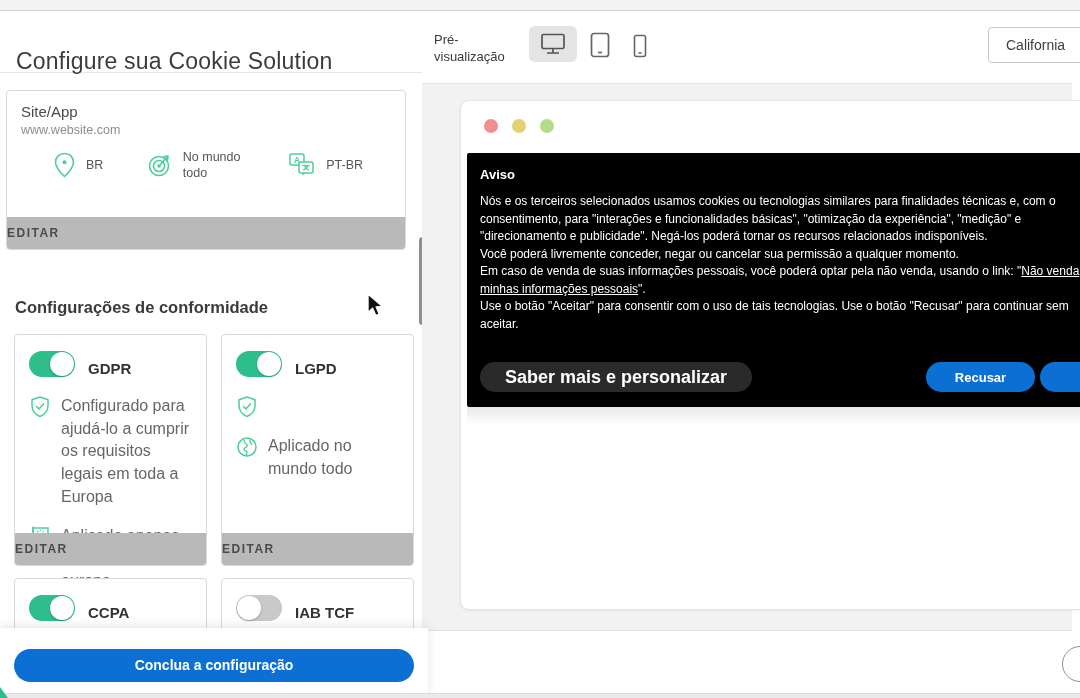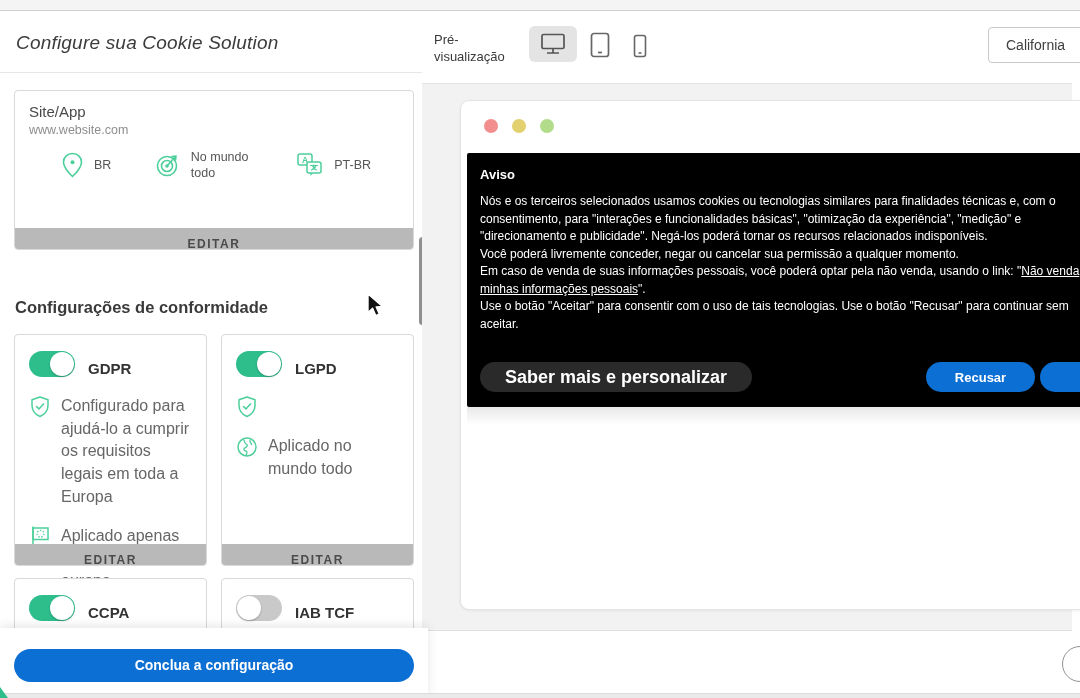--- a/index.html
+++ b/index.html
@@ -10,36 +10,36 @@
   .top-strip { position:absolute; left:0; top:0; width:1080px; height:11px;
     background:#f4f4f4; border-bottom:1px solid #cfcfcf; }
   .bottom-strip { position:absolute; left:0; top:693px; width:1080px; height:5px;
     background:#eaeaea; border-top:1px solid #dcdcdc; z-index:40; }
 
   
   .left-panel { position:absolute; left:0; top:12px; width:429px; height:686px;
     background:#fff; border-right:1px solid #dcdcdc; }
   .panel-header { position:absolute; left:0; top:0; width:100%; height:61px;
     border-bottom:1px solid #e7e7e7; background:#fff; }
-  .panel-title { position:absolute; left:16px; top:20px; font-size:19px;
-    font-weight:500; color:#3c3c3c; letter-spacing:.2px;font-style:italic; }
+  .panel-title { position:absolute; left:16px; top:36px; font-size:23px;
+    font-weight:500; color:#3c3c3c; letter-spacing:.2px; }
 
   .card { position:absolute; background:#fff; border:1px solid #d9d9d9;
     border-radius:4px; }
-  .site-card { left:14px; top:78px; width:400px; height:160px; }
+  .site-card { left:6px; top:78px; width:400px; height:160px; }
   .site-card-title { position:absolute; left:14px; top:12px; font-size:15px; color:#4a4a4a; }
   .site-card-url { position:absolute; left:14px; top:32px; font-size:12.5px; color:#8e8e8e; }
   .locales { position:absolute; left:0; top:58px; width:100%; padding:0 42px 0 46px;
     display:flex; justify-content:space-between; align-items:center; }
   .locale { display:flex; align-items:center; gap:10px; }
   .locale-label { font-size:12.5px; color:#555; line-height:1.3; }
   .locale-label.narrow { width:62px; }
 
-  .editar-bar { position:absolute; left:0; right:0; bottom:0; height:21px;
-    background:#b9b9b9; border-radius:0 0 3px 3px; text-align:center;
+  .editar-bar { position:absolute; left:0; right:0; bottom:0; height:32px;
+    background:#b9b9b9; border-radius:0 0 3px 3px; 
     line-height:33px; font-size:12px; font-weight:bold; color:#4b4b4b;
     letter-spacing:1.5px; cursor:pointer; }
 
   .section-heading { position:absolute; left:15px; top:286px; font-size:16.5px;
     font-weight:bold; color:#3a3a3a; }
 
   .comp-card { top:322px; width:193px; height:232px; }
   .comp-card.c0 { left:14px; }
   .comp-card.c1 { left:221px; }
   .comp-card2 { top:566px; width:193px; height:150px; }

